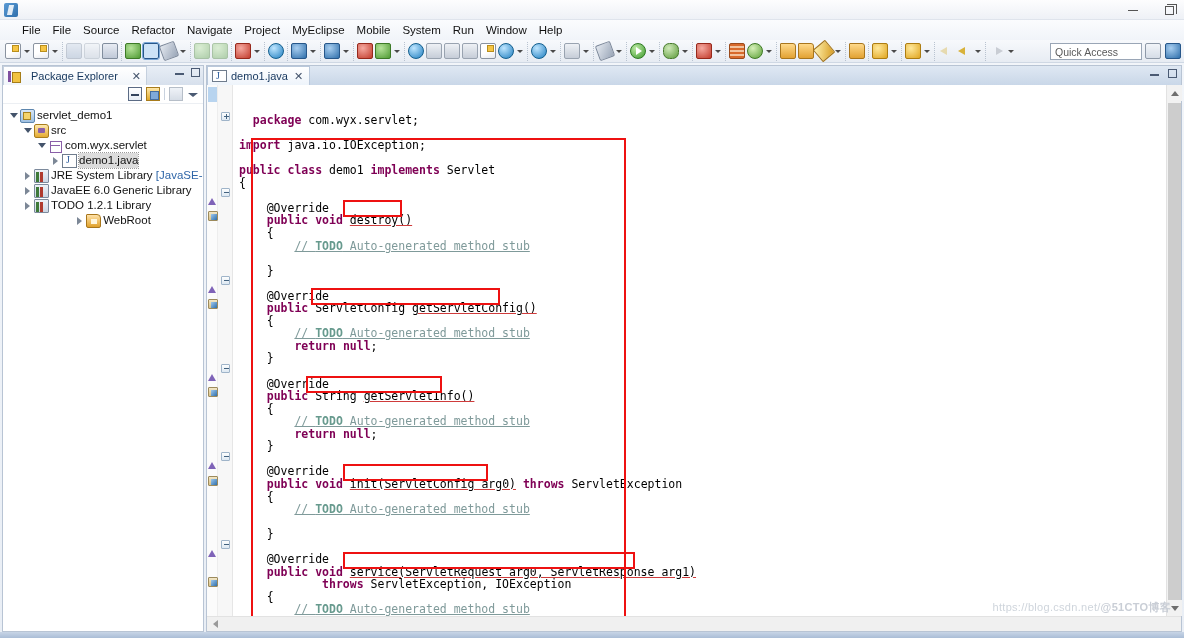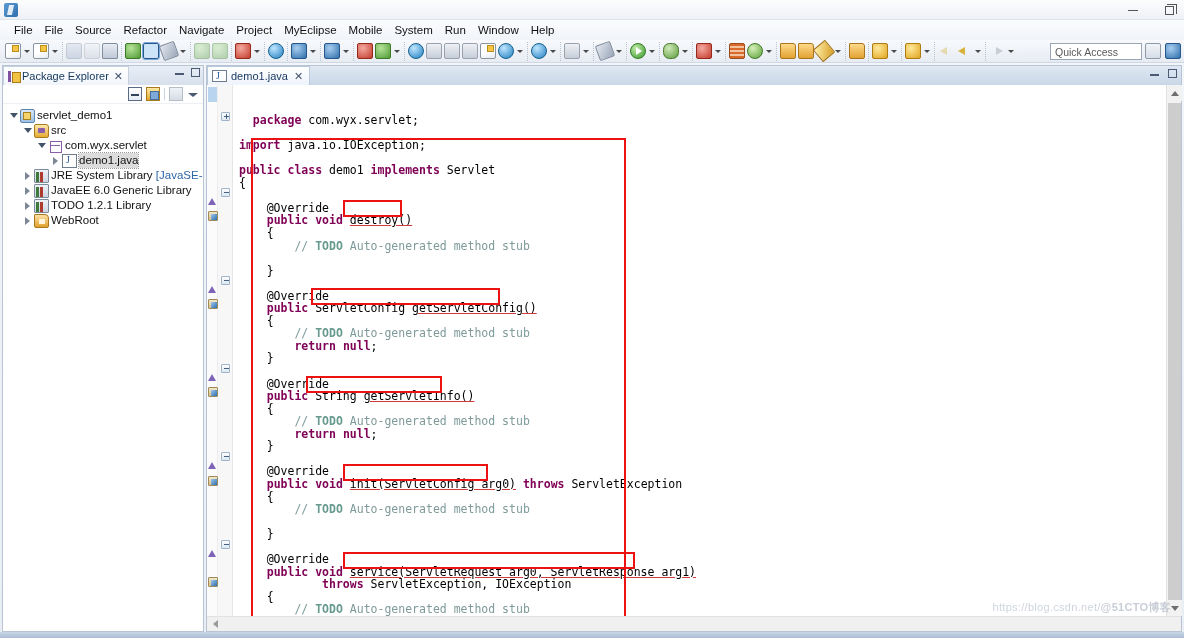--- a/index.html
+++ b/index.html
@@ -41,21 +41,21 @@
   .win-btns { position: absolute; right: 4px; top: 0; height: 20px; display: flex; align-items: center; gap: 14px; }
   .win-btn { width: 22px; height: 18px; display: flex; align-items: center; justify-content: center; color: #444; font-size: 11px; }
   .wb-min { width: 10px; height: 1px; background: #555; }
   .wb-max { width: 9px; height: 9px; border: 1px solid #555; position: relative; }
   .wb-max:after { content:""; position:absolute; left:1px; top:-3px; width:9px; height:9px; border:1px solid #555; border-bottom:none; border-left:none; }
 
   
   .menubar {
     height: 20px; flex: 0 0 20px;
     display: flex; align-items: center;
-    padding-left: 8px;
+    padding-left: 16px;
     background: linear-gradient(#fbfcfe, #f1f4f9);
     font-size: 11.5px; color: #111;
   }
   .menu-item { padding: 2px 6px; white-space: nowrap; cursor: default; }
 
   
   .toolbar {
     height: 23px; flex: 0 0 23px;
     display: flex; align-items: center;
     background: linear-gradient(#f7f9fc, #e7ecf3);
@@ -123,21 +123,21 @@
     border: 1px solid #b8c4d4;
     margin-right: 2px;
   }
   .view-tabs {
     height: 19px; flex: 0 0 19px;
     display: flex; align-items: stretch;
     background: linear-gradient(#e8eef6,#d7e0ec);
     position: relative;
   }
   .view-tab {
-    display: flex; align-items: center; gap: 3px;
+    display: flex; align-items: center; gap: 12px;
     padding: 0 5px 0 4px;
     background: linear-gradient(#ffffff,#f1f5fa);
     border-top: 1px solid #c5d0de; border-left: 1px solid #c5d0de; border-right: 1px solid #c5d0de;
     font-size: 11px; color: #15365c;
   }
   .pe-icon {
     width: 11px; height: 11px; position: relative; flex: 0 0 11px;
   }
   .pe-icon:before { content:""; position:absolute; left:0; top:0; width:3px; height:11px; background:#7f4fa0; }
   .pe-icon:after  { content:""; position:absolute; left:4px; top:1px; width:7px; height:9px; background:#f1c242; border:1px solid #a67d18; }
@@ -252,21 +252,21 @@
     flex: 1 1 auto; position: relative; overflow: hidden;
     background: #fff;
     font-family: "DejaVu Sans Mono", monospace;
     font-size: 11.5px; line-height: 12.55px;
     padding: 4px 0 17px 6px;
     white-space: pre;
     color: #000;
   }
   .code .ln { height: 12.55px; }
   .kw   { color: #7f0055; font-weight: bold; }
-  .cmt  { color: #7f9a9a; }
+  .cmt  { color: #7f9a9a; text-decoration: underline; }
   .todo { color: #679a8e; font-weight: bold; }
   .und  { text-decoration: underline; text-decoration-color: #cf3b3b; text-decoration-style: solid; }
 
   
   .rbox { position: absolute; border: 2px solid #ee1111; pointer-events: none; }
   .rbox-outer { position: absolute; border: 2px solid #ee1111; pointer-events: none; }
 
   .vscroll {
     width: 15px; flex: 0 0 15px; background: #f2f2f2;
     border-left: 1px solid #e2e2e2; position: relative;
@@ -497,21 +497,21 @@
           <div class="tnode" style="padding-left: 14px;">
             <span class="twist closed"></span>
             <span class="tico ic-lib"></span>
             <span class="tlabel">JavaEE 6.0 Generic Library</span>
           </div>
           <div class="tnode" style="padding-left: 14px;">
             <span class="twist closed"></span>
             <span class="tico ic-lib"></span>
             <span class="tlabel">TODO 1.2.1 Library</span>
           </div>
-          <div class="tnode" style="padding-left: 14px;">
+          <div class="tnode" style="padding-left: 14px; justify-content: center;">
             <span class="twist closed"></span>
             <span class="tico ic-web"></span>
             <span class="tlabel">WebRoot</span>
           </div>
         </div>
     </div>
 
     <div class="editor">
       <div class="ed-tabs">
         <div class="ed-tab">

